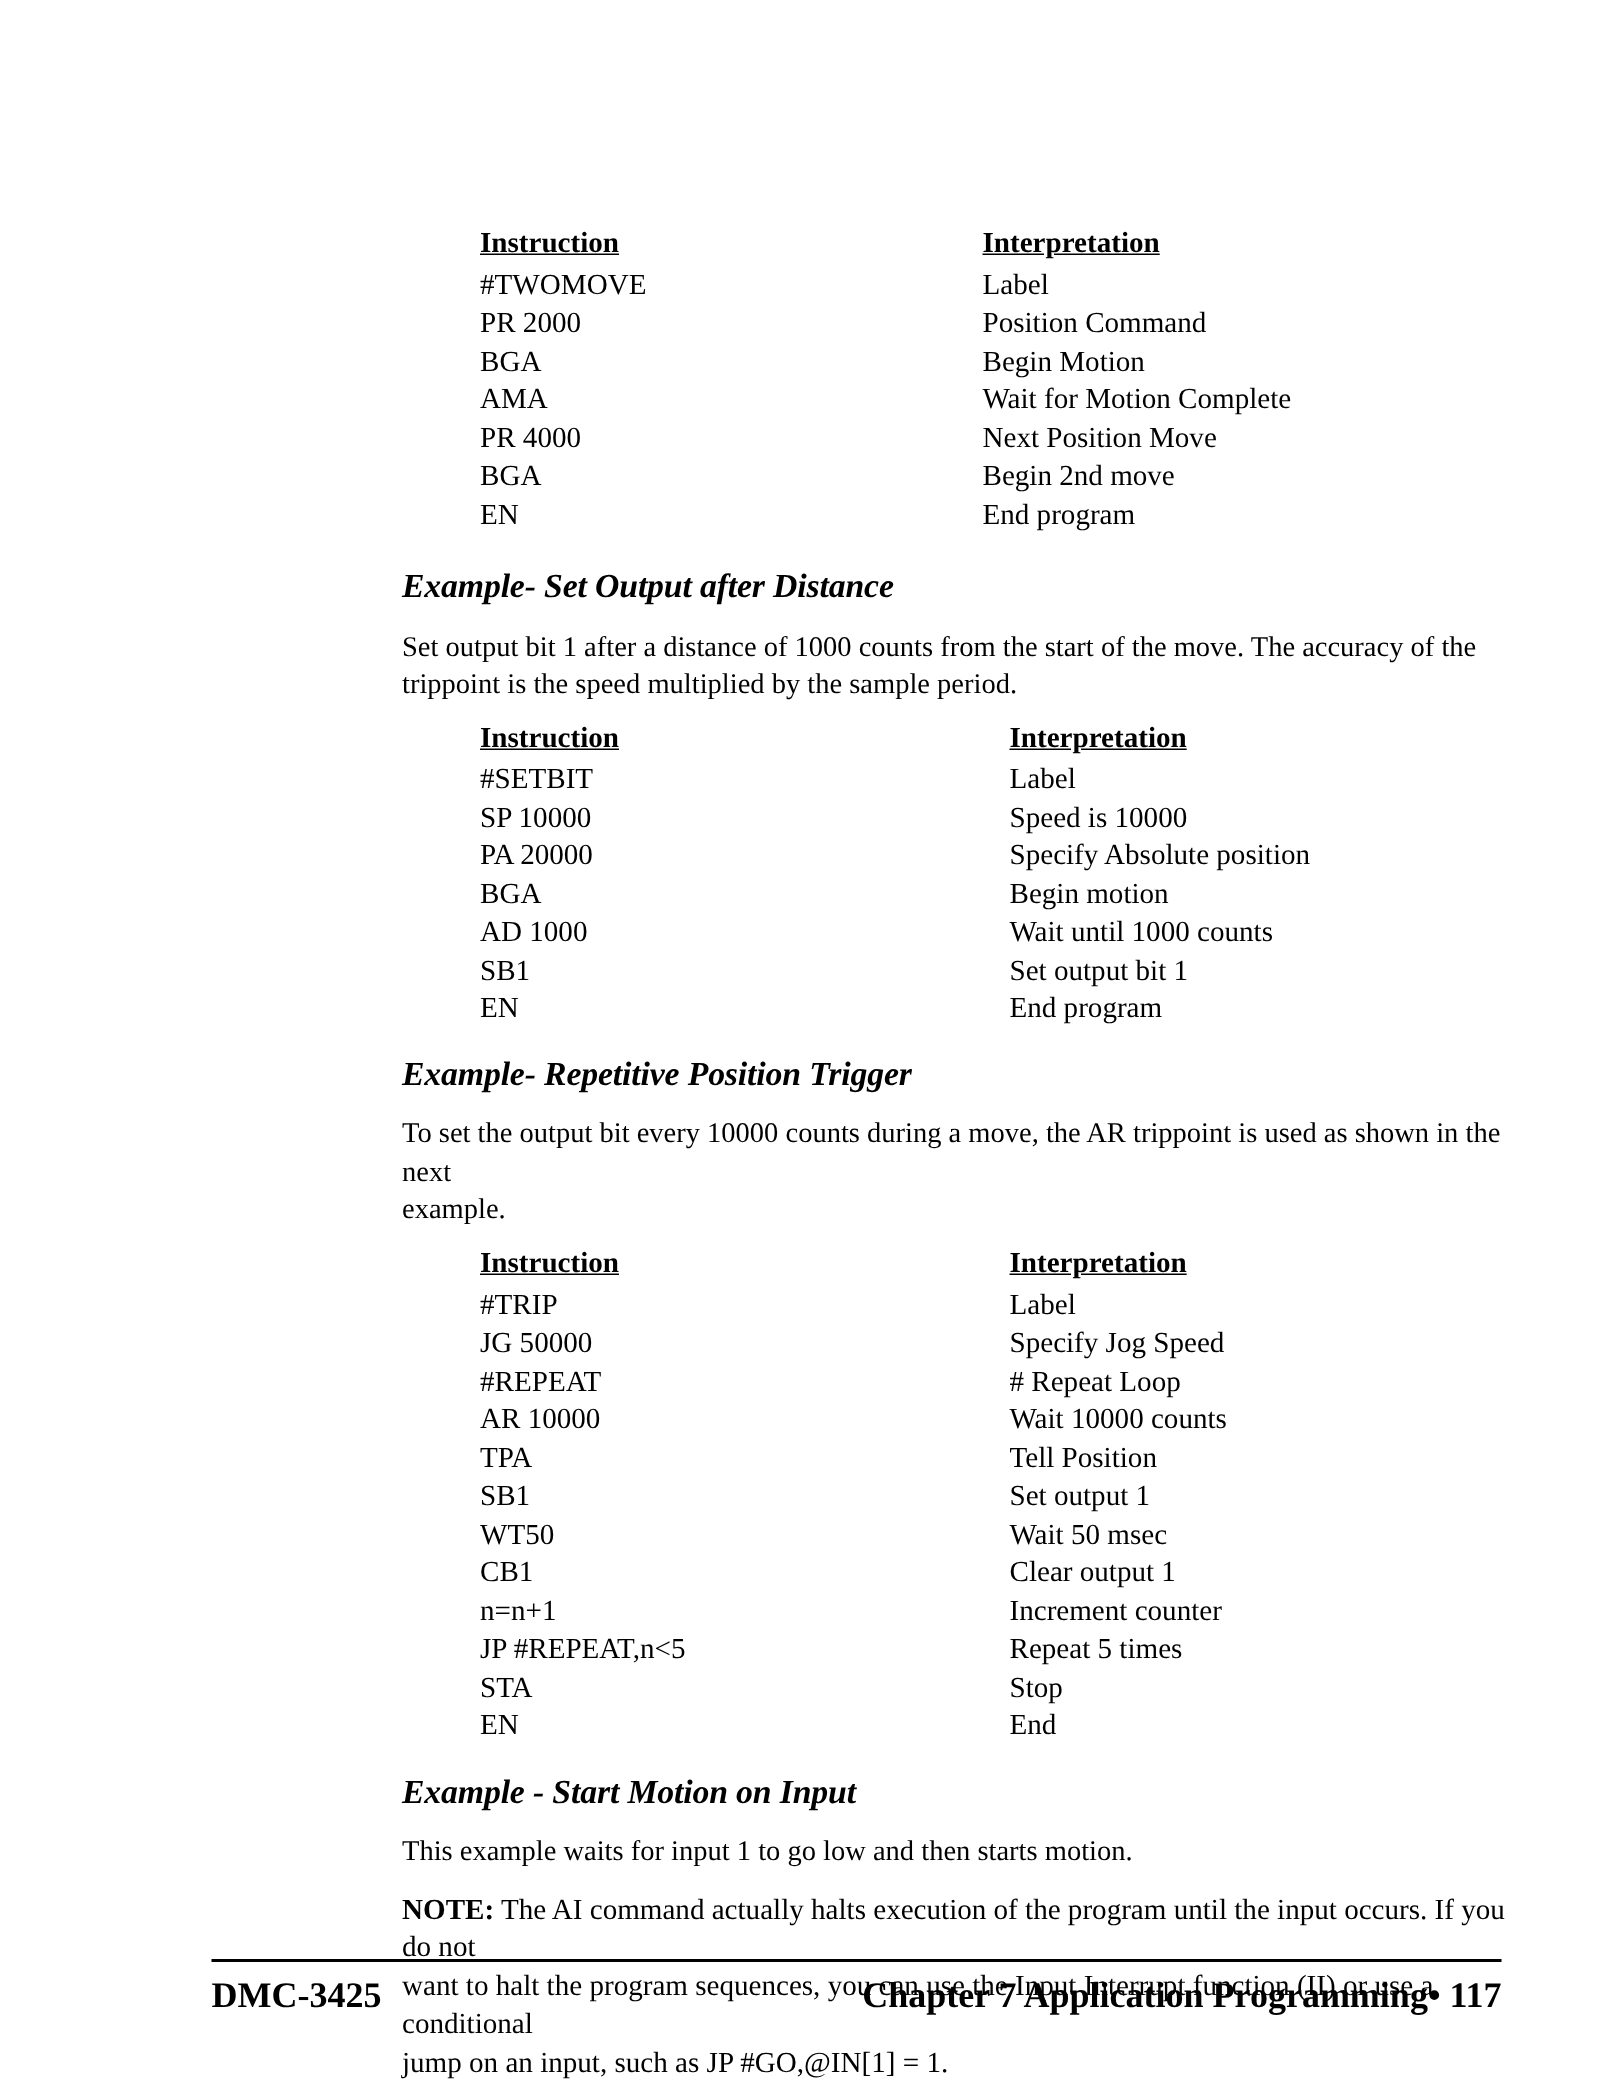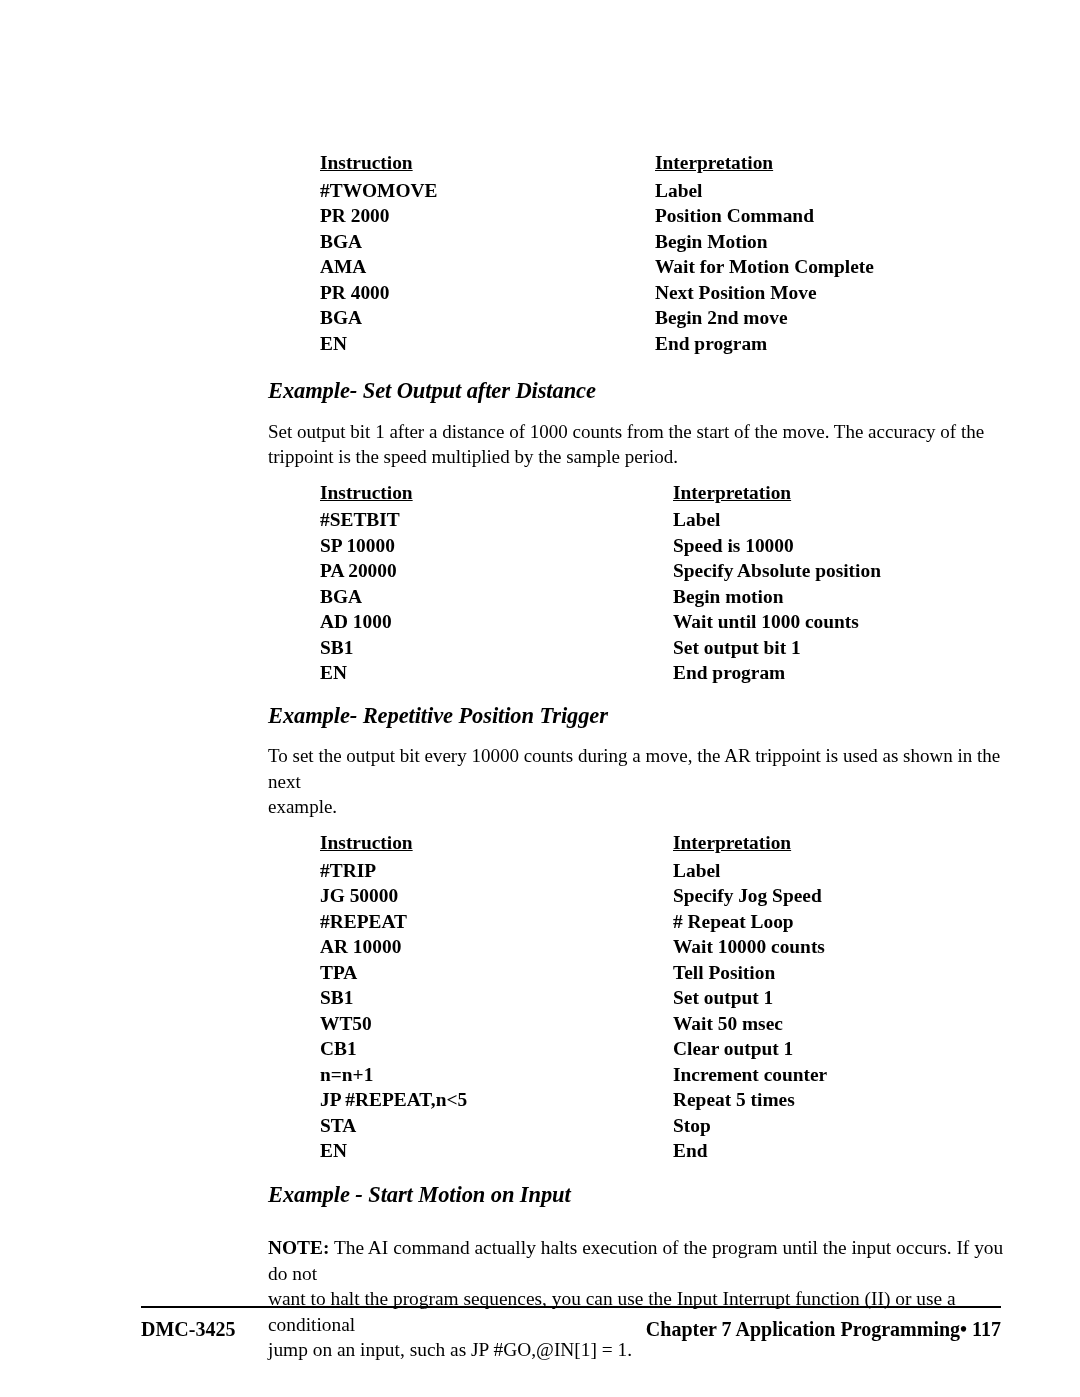--- a/index.html
+++ b/index.html
@@ -67,21 +67,21 @@
     width: 100%;
     border-collapse: collapse;
     table-layout: fixed;
     font-size: 19.4px;
   }
   .instr-table td,
   .instr-table th {
     padding: 0;
     margin: 0;
     vertical-align: top;
-    font-weight: bold;
+    font-weight: normal;
     text-align: left;
     height: 25.5px;
     line-height: 25.5px;
     white-space: nowrap;
   }
   .instr-table th {
     font-weight: bold;
     text-decoration: underline;
     padding-bottom: 2px;
   }
@@ -116,21 +116,21 @@
   .footer-rule {
     width: 100%;
     height: 2px;
     background: #000000;
   }
   .footer-row {
     display: flex;
     justify-content: space-between;
     align-items: baseline;
     margin-top: 10px;
-    font-size: 20px;
+    font-size: 24px;
     font-weight: bold;
   }
   .footer-left { white-space: nowrap; }
   .footer-right { white-space: nowrap; }
 </style>
 </head>
 <body>
 
 <div class="page">
 
@@ -298,20 +298,21 @@
         </tr>
       </tbody>
     </table>
 
     <div class="sp-5"></div>
 
     <h2 class="section-heading">Example - Start Motion on Input</h2>
 
     <div class="sp-2"></div>
 
+    <p class="body-text">This example waits for input 1 to go low and then starts motion.</p>
 
     <div class="sp-6"></div>
 
     <p class="note-para">
       <span class="note-label">NOTE:</span>
       <span>The AI command actually halts execution of the program until the input occurs.  If you do not</span><br>
       <span>want to halt the program sequences, you can use the Input Interrupt function (II) or use a conditional</span><br>
       <span>jump on an input, such as JP #GO,@IN[1] = 1.</span>
     </p>
 

